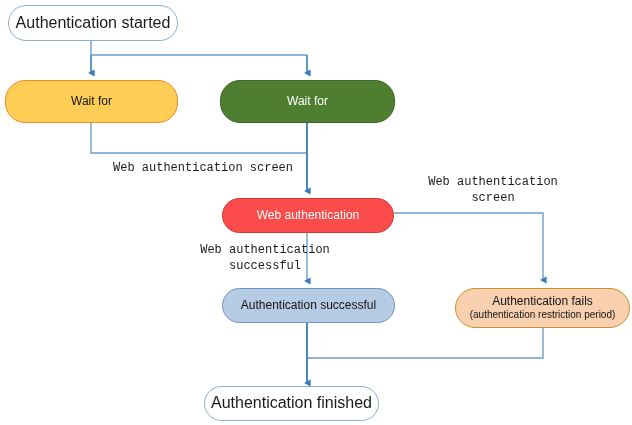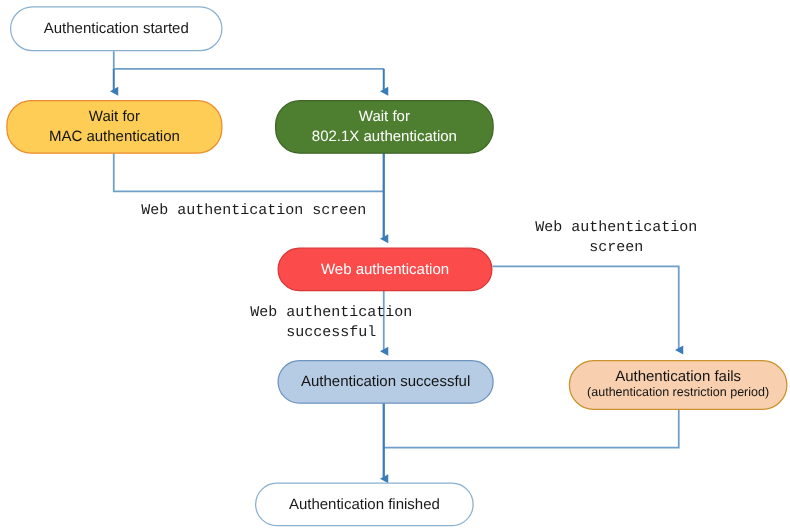--- a/index.html
+++ b/index.html
@@ -38,21 +38,21 @@
   }
   .node .line1 { display: block; }
   .node .line2 { display: block; }
 
   
   .terminal {
     background: #ffffff;
     border: 1px solid #8ab0d0;
     border-radius: 999px;
     color: #1a1a1a;
-    font-size: 12px;
+    font-size: 16px;
   }
 
   
   .proc {
     border-width: 1px;
     border-style: solid;
     font-size: 12px;
   }
   .proc-yellow {
     background: #fdcd56;
@@ -123,26 +123,24 @@
 
     <path d="M307,322 L307,383" fill="none" stroke="#3a7cb8" stroke-width="1.8" marker-end="url(#arrowhead)"></path>
   </svg>
 
   <div class="node terminal" style="left:8px; top:5px; width:170px; height:36px;">
     <span class="line1">Authentication started</span>
   </div>
 
   <div class="node proc proc-yellow" style="left:5px; top:80px; width:173px; height:43px;">
     <span class="line1">Wait for</span>
-    <span class="line2">MAC authentication</span>
   </div>
 
   <div class="node proc proc-green" style="left:220px; top:80px; width:175px; height:43px;">
     <span class="line1">Wait for</span>
-    <span class="line2">802.1X authentication</span>
   </div>
 
   <div class="node proc proc-red" style="left:222px; top:198px; width:172px; height:35px;">
     <span class="line1">Web authentication</span>
   </div>
 
   <div class="node proc proc-blue" style="left:222px; top:288px; width:173px; height:35px;">
     <span class="line1">Authentication successful</span>
   </div>
 

